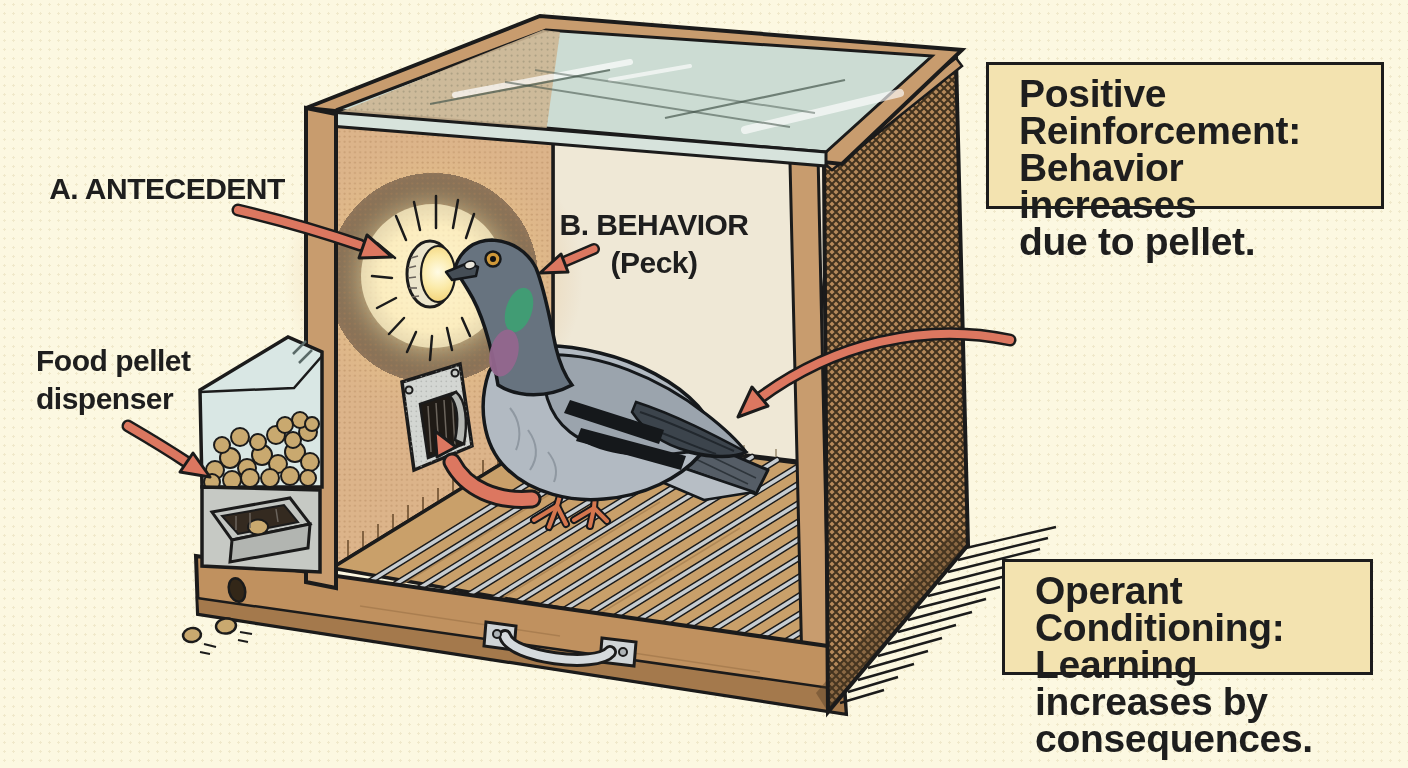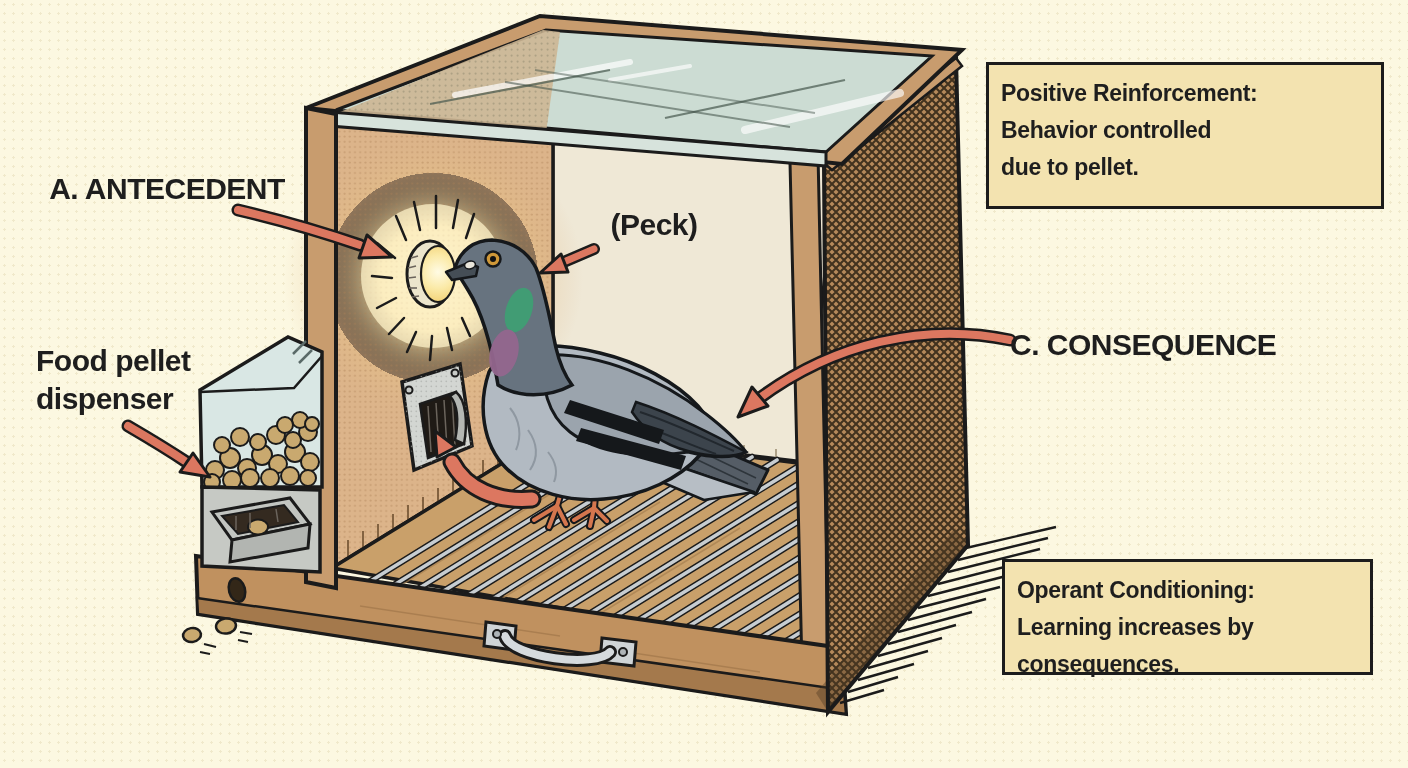--- a/index.html
+++ b/index.html
@@ -13,21 +13,21 @@
   }
   .stage svg{position:absolute;left:0;top:0;}
   .lbl{
     position:absolute; font-size:30px; font-weight:600; letter-spacing:-0.5px;
     line-height:1.28; white-space:nowrap;
   }
   .lbl.center{text-align:center;}
   .callout{
     position:absolute; box-sizing:border-box;
     background:#f3e3b0; border:3px solid #1c1c1c;
-    padding:10px 12px; font-size:23px; line-height:37px; letter-spacing:-0.3px;
+    padding:10px 30px; font-size:39px; line-height:37px; letter-spacing:-0.3px;
     font-weight:600;
   }
   .callout .t{font-weight:700;}
 </style>
 </head>
 <body>
 
 <div class="stage">
 
 <svg width="1408" height="768" viewBox="0 0 1408 768">
@@ -400,30 +400,30 @@
 <div class="lbl center" style="left:32px; top:146px; width:270px;margin-top:24px;">
   <div>A. ANTECEDENT</div>
 </div>
 
 <div class="lbl" style="left:36px; top:342px;">
   <div>Food pellet</div>
   <div>dispenser</div>
 </div>
 
 <div class="lbl center" style="left:548px; top:206px; width:212px;">
+  <div>B. BEHAVIOR</div>
   <div>(Peck)</div>
 </div>
 
 <div class="lbl" style="left:1010px; top:326px;">
-  <div>C. CONSEQUENCE</div>
 </div>
 
 <div class="callout" style="left:986px; top:62px; width:398px; height:147px;">
   <div class="t">Positive Reinforcement:</div>
-  <div>Behavior controlled</div>
+  <div>Behavior increases</div>
   <div>due to pellet.</div>
 </div>
 
 <div class="callout" style="left:1002px; top:559px; width:371px; height:116px;">
   <div class="t">Operant Conditioning:</div>
   <div>Learning increases by</div>
   <div>consequences.</div>
 </div>
 
 </div>

